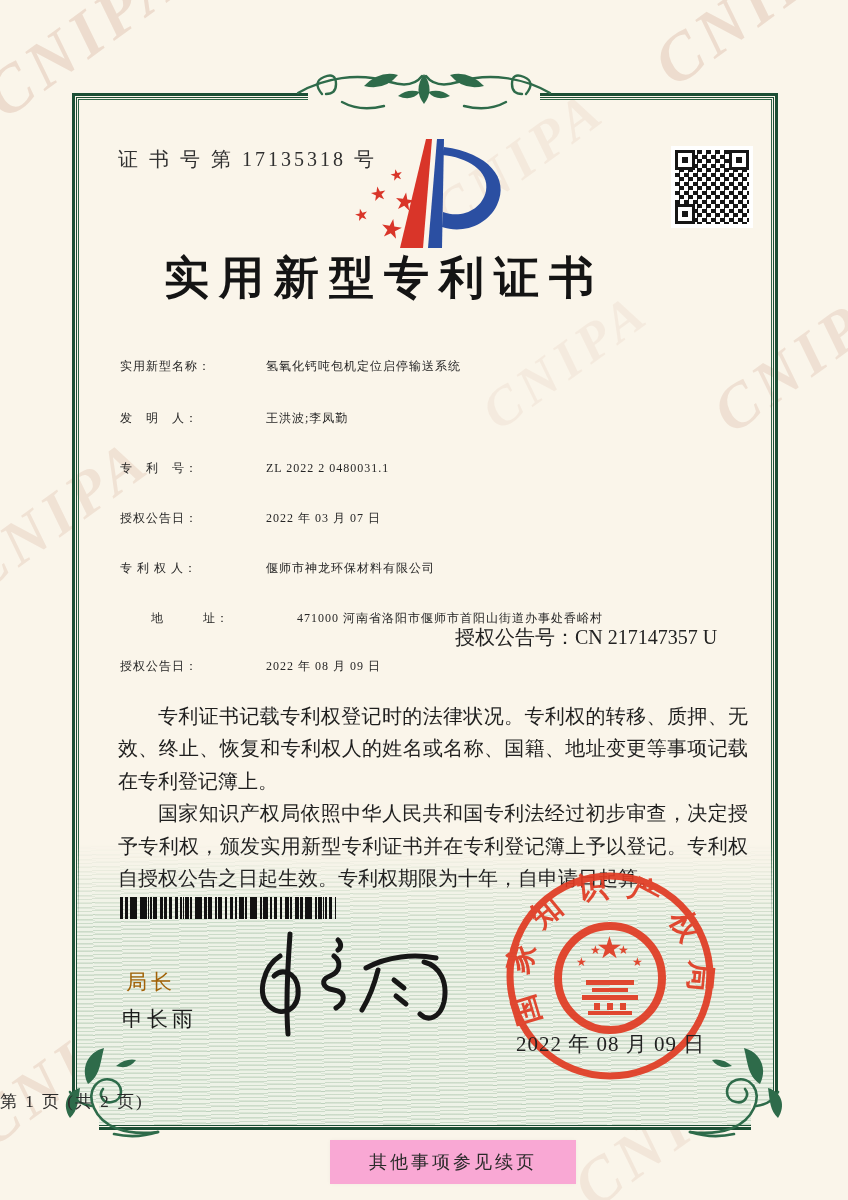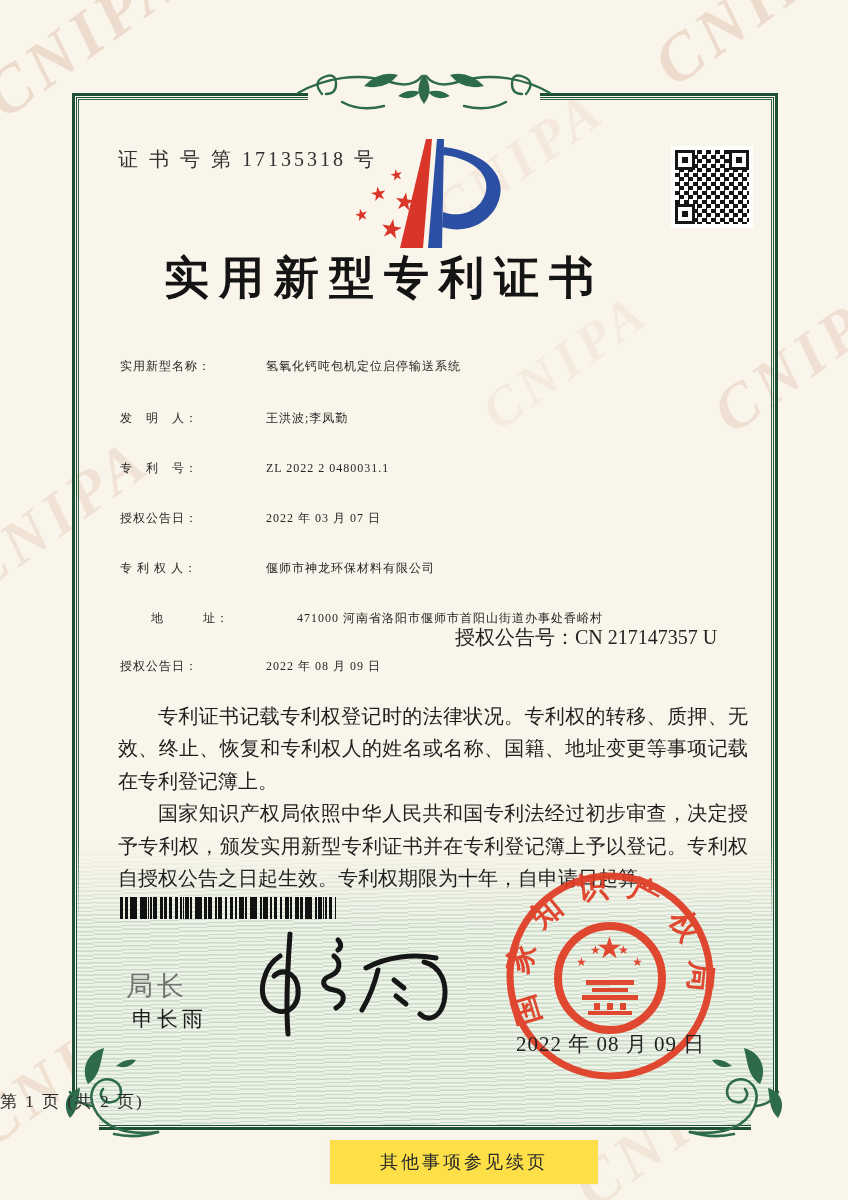--- a/index.html
+++ b/index.html
@@ -82,34 +82,34 @@
   .body-text p { text-indent:2em; }
 
   
   .barcode {
     position:absolute; left:120px; top:897px; width:216px; height:22px;
     background-image:
       repeating-linear-gradient(90deg,#111 0 2px,transparent 2px 5px),
       repeating-linear-gradient(90deg,#111 0 1px,transparent 1px 7px),
       repeating-linear-gradient(90deg,#111 0 3px,transparent 3px 11px);
   }
-  .chief-title { position:absolute; left:126px; top:968px; font-size:27px; letter-spacing:4px; color:#737373; font-family:"Liberation Sans","DejaVu Sans",sans-serif; }
-  .chief-name  { position:absolute; left:132px; top:1005px; font-size:21px; letter-spacing:4px; color:#1b1b1b; font-family:"Liberation Sans","DejaVu Sans",sans-serif; }
+  .chief-title { position:absolute; left:126px; top:968px; font-size:21px; letter-spacing:4px; color:#a16207; font-family:"Liberation Sans","DejaVu Sans",sans-serif; }
+  .chief-name  { position:absolute; left:122px; top:1005px; font-size:21px; letter-spacing:4px; color:#1b1b1b; font-family:"Liberation Sans","DejaVu Sans",sans-serif; }
   .signature { position:absolute; left:238px; top:922px; }
 
   .seal { position:absolute; left:500px; top:866px; width:220px; height:220px; }
   .seal-date {
     position:absolute; left:516px; top:1030px; font-size:21px; letter-spacing:1px;
     color:#222; white-space:nowrap; z-index:5;
   }
 
   .page-info { position:absolute; left:0; top:1090px; width:848px; text-align:left; font-size:17px; letter-spacing:2px; color:#2a2a2a; }
   .note-box {
-    position:absolute; left:330px; top:1140px; width:268px; height:44px;
-    background:#fde047; box-shadow:0 0 4px rgba(0,0,0,0.04);
+    position:absolute; left:330px; top:1140px; width:246px; height:44px;
+    background:#f9a8d4; box-shadow:0 0 4px rgba(0,0,0,0.04);
     text-align:center; line-height:44px; font-size:18px; letter-spacing:3px; color:#2a2a2a;
   }
 
   .ornament-top { position:absolute; left:294px; top:58px; }
   .flourish { position:absolute; }
 </style>
 </head>
 <body>
 
 <span class="wm" style="left:-30px; top:-2px;  font-size:66px; opacity:.22;">CNIPA</span>

